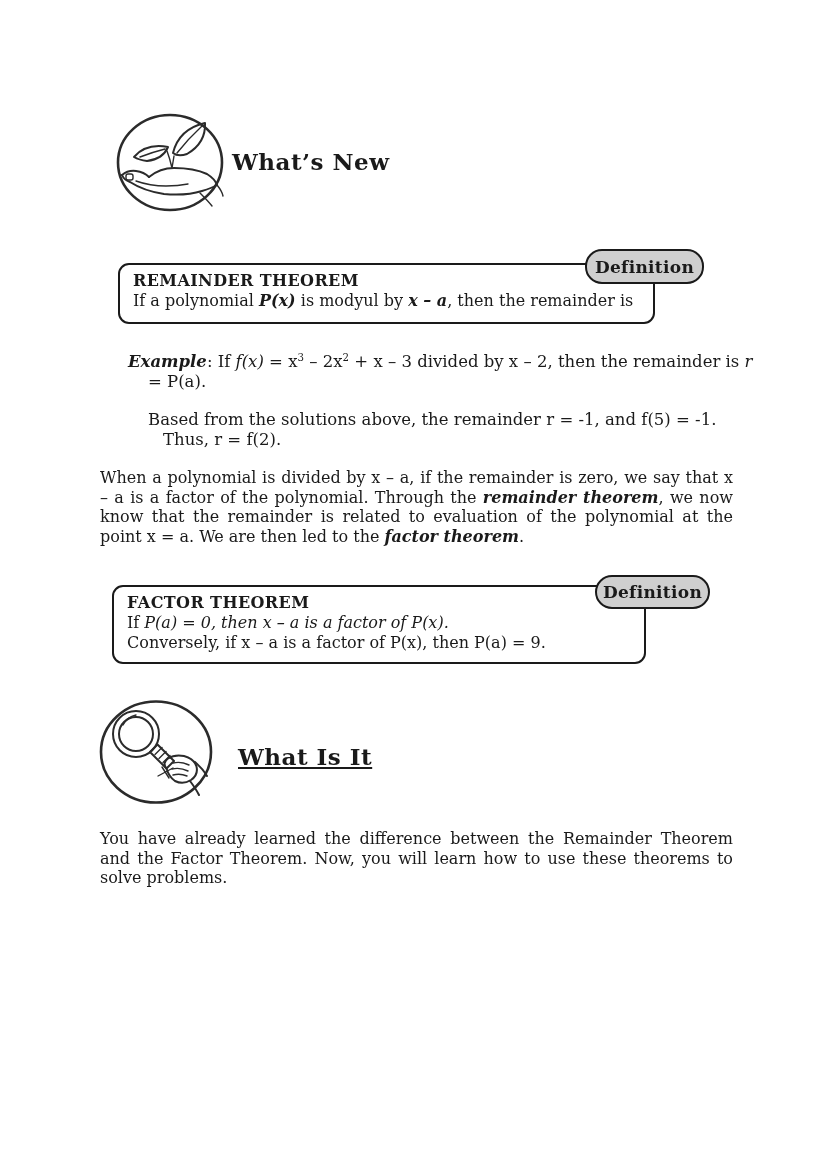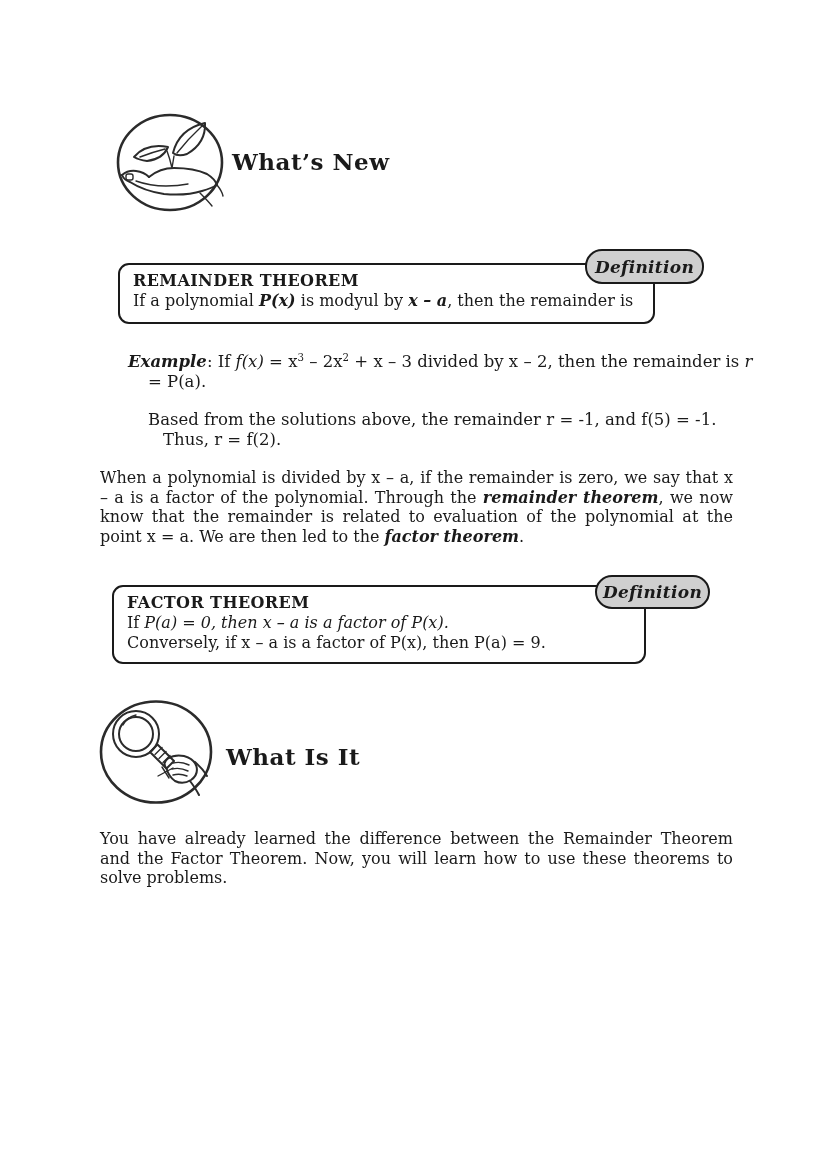--- a/index.html
+++ b/index.html
@@ -25,21 +25,21 @@
     border:2px solid #1a1a1a;border-radius:11px;
     background:#ffffff;
     box-sizing:border-box;
   }
   .def-tab{
     position:absolute;
     background:#cfcfcf;
     border:2px solid #1a1a1a;border-radius:17px;
     box-sizing:border-box;
     display:flex;align-items:center;justify-content:center;
-    font-size:17px;font-weight:bold;font-style:italic;
+    font-size:17px;font-weight:bold;
     letter-spacing:0.3px;
   }
   .def-content{padding:6px 12px 0 13px;font-size:16px;line-height:20px;white-space:nowrap;}
   .def-heading{font-weight:bold;letter-spacing:0.4px;}
   
   .body-line{font-size:16.5px;line-height:20px;white-space:nowrap;}
   .para{font-size:16px;line-height:19.5px;text-align:justify;}
   .seg-r{font-style:normal;font-weight:normal;}
   .seg-i{font-style:italic;}
   .seg-bi{font-weight:bold;font-style:italic;}
@@ -108,20 +108,20 @@
       <circle cx="37" cy="35" r="17"></circle>
       <path class="thin" d="M24,26 Q28,18 37,16"></path>
       <path d="M51,53 L58.5,45.5 L75,62 L67.5,69.5 Z"></path>
       <path class="thin" d="M56,55.5 L63,48.5 M60,59.5 L67,52.5 M64,63.5 L71,56.5"></path>
       <path d="M67.5,69.5 Q63,64 69,59.5 Q76,55 85,57 Q95,59.5 97.5,67.5 Q99.5,76 92,81 Q84,86 76,82 Q70,78 67.5,69.5 Z"></path>
       <path class="thin" d="M74,64 Q82,62 90,66 M73,70 Q81,68 89,72 M74,76 Q81,74 88,77"></path>
       <path d="M96,63 Q104,70 108,77 M91,82 Q97,90 100,96"></path>
       <path class="thin" d="M59,77 L74,69 M63,68 L70,79"></path>
     </svg>
   </div>
-  <div class="abs section-title" style="left:226px;top:743px;">What Is It</div>
+  <div class="abs section-title" style="left:238px;top:743px;text-decoration:underline;">What Is It</div>
 
   <div class="abs para" style="left:100px;top:829px;width:633px;">You have already learned the difference between the Remainder Theorem and the Factor Theorem. Now, you will learn how to use these theorems to solve problems.</div>
 
   <div class="abs page-number" style="left:0;top:1077px;">4</div>
   <div class="abs watermark" style="left: 0px; top: 1120px; color: rgb(217, 217, 217);">www.modyul.online</div>
 
 </div>
 
 </body></html>

